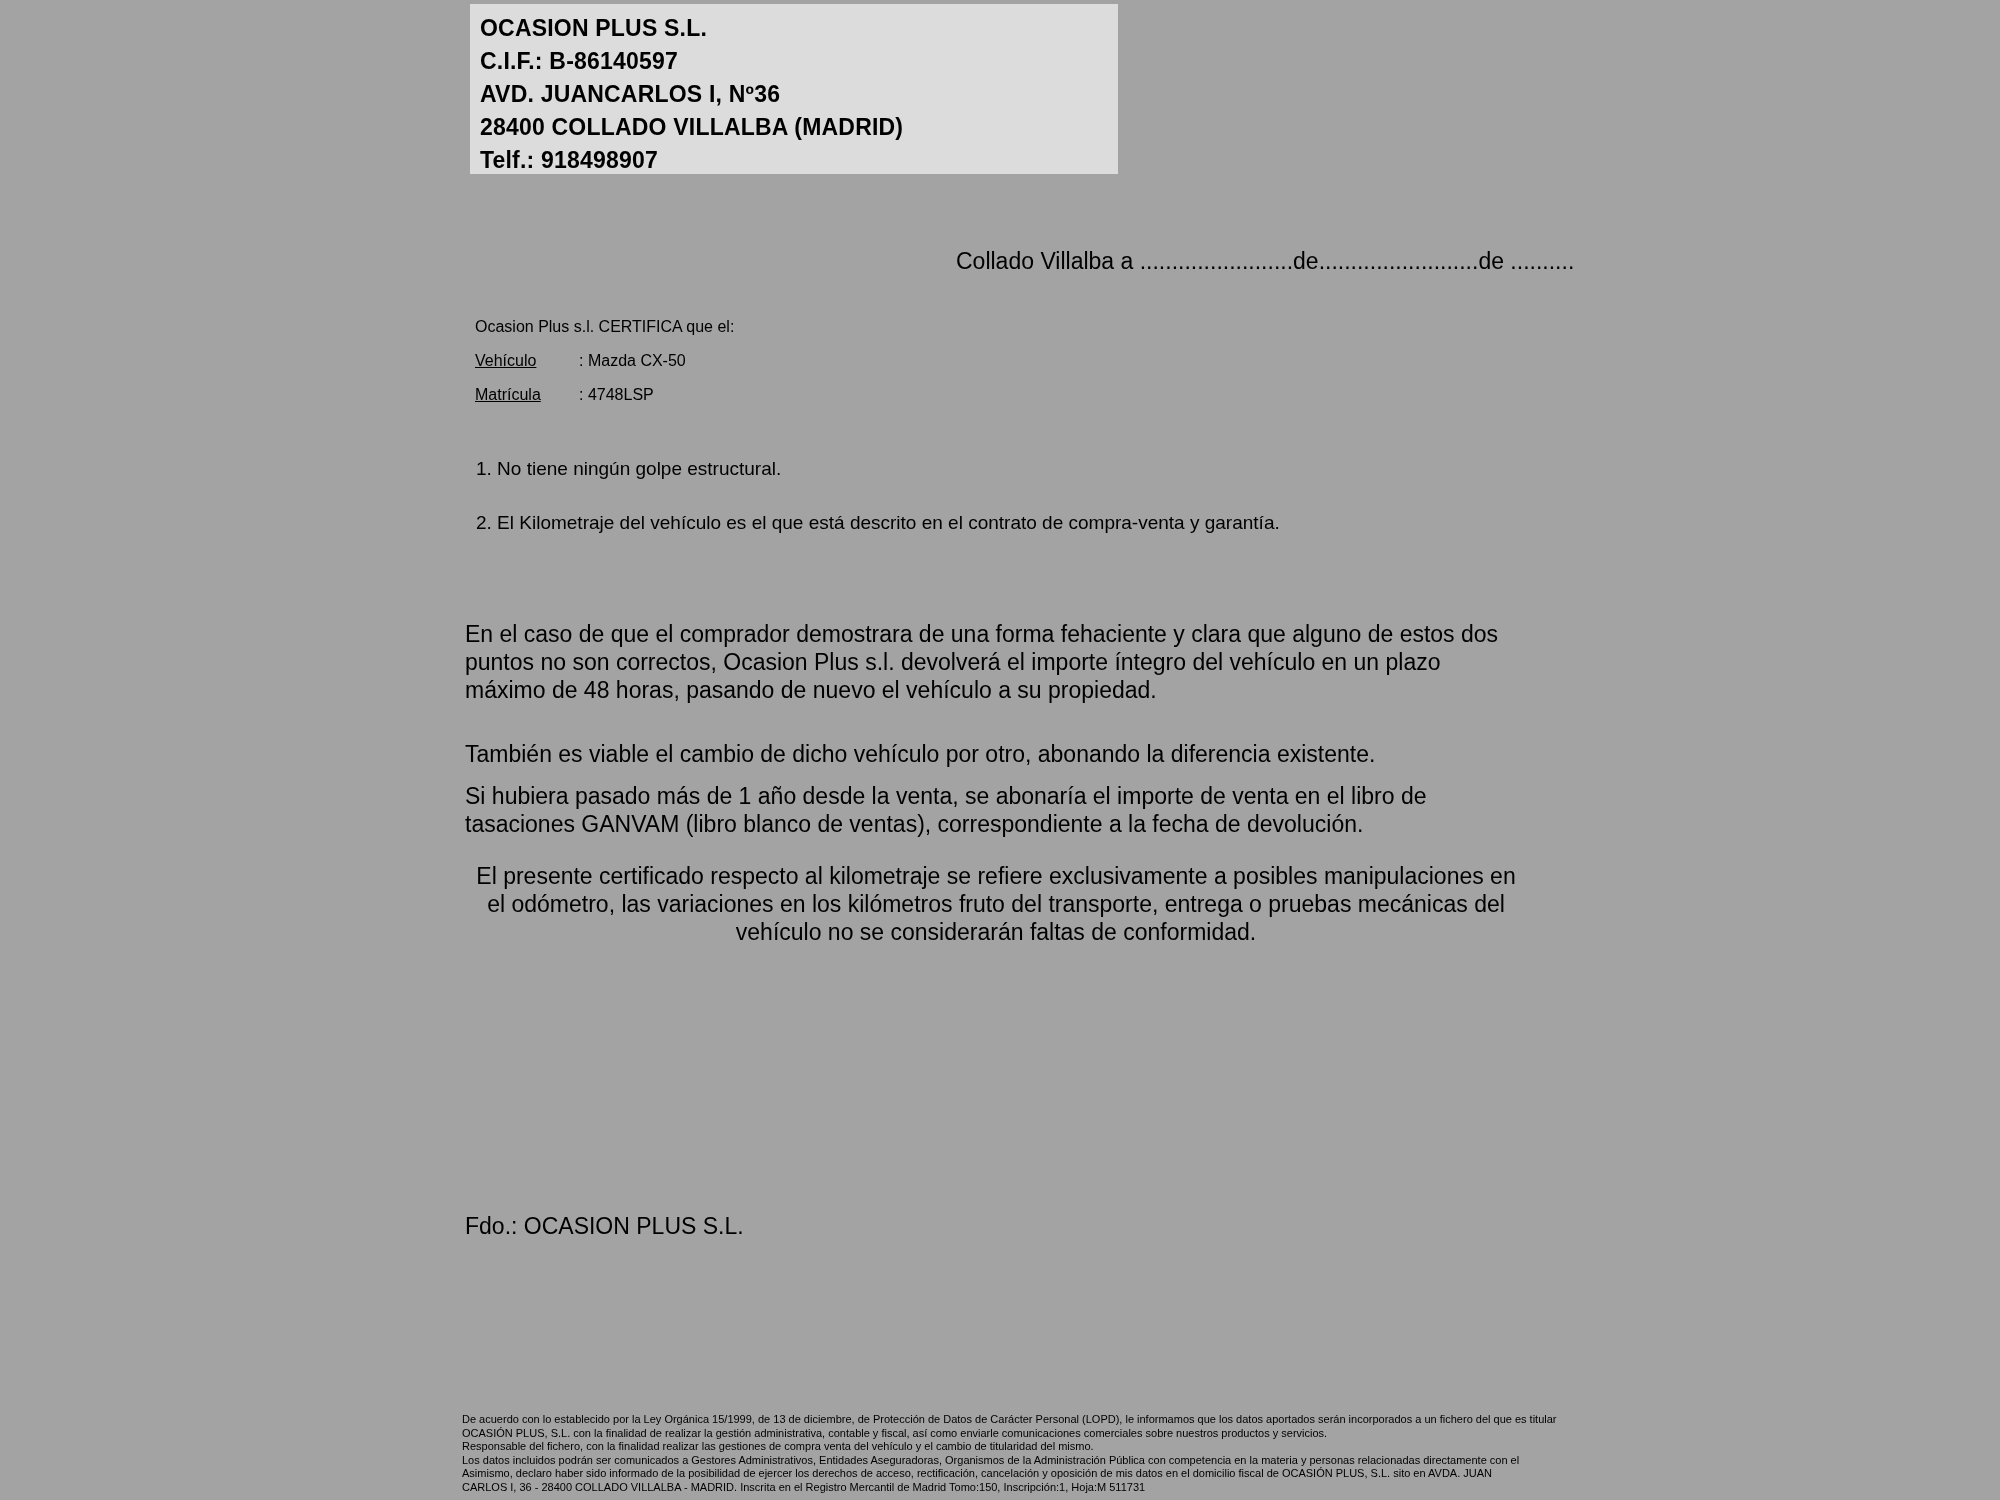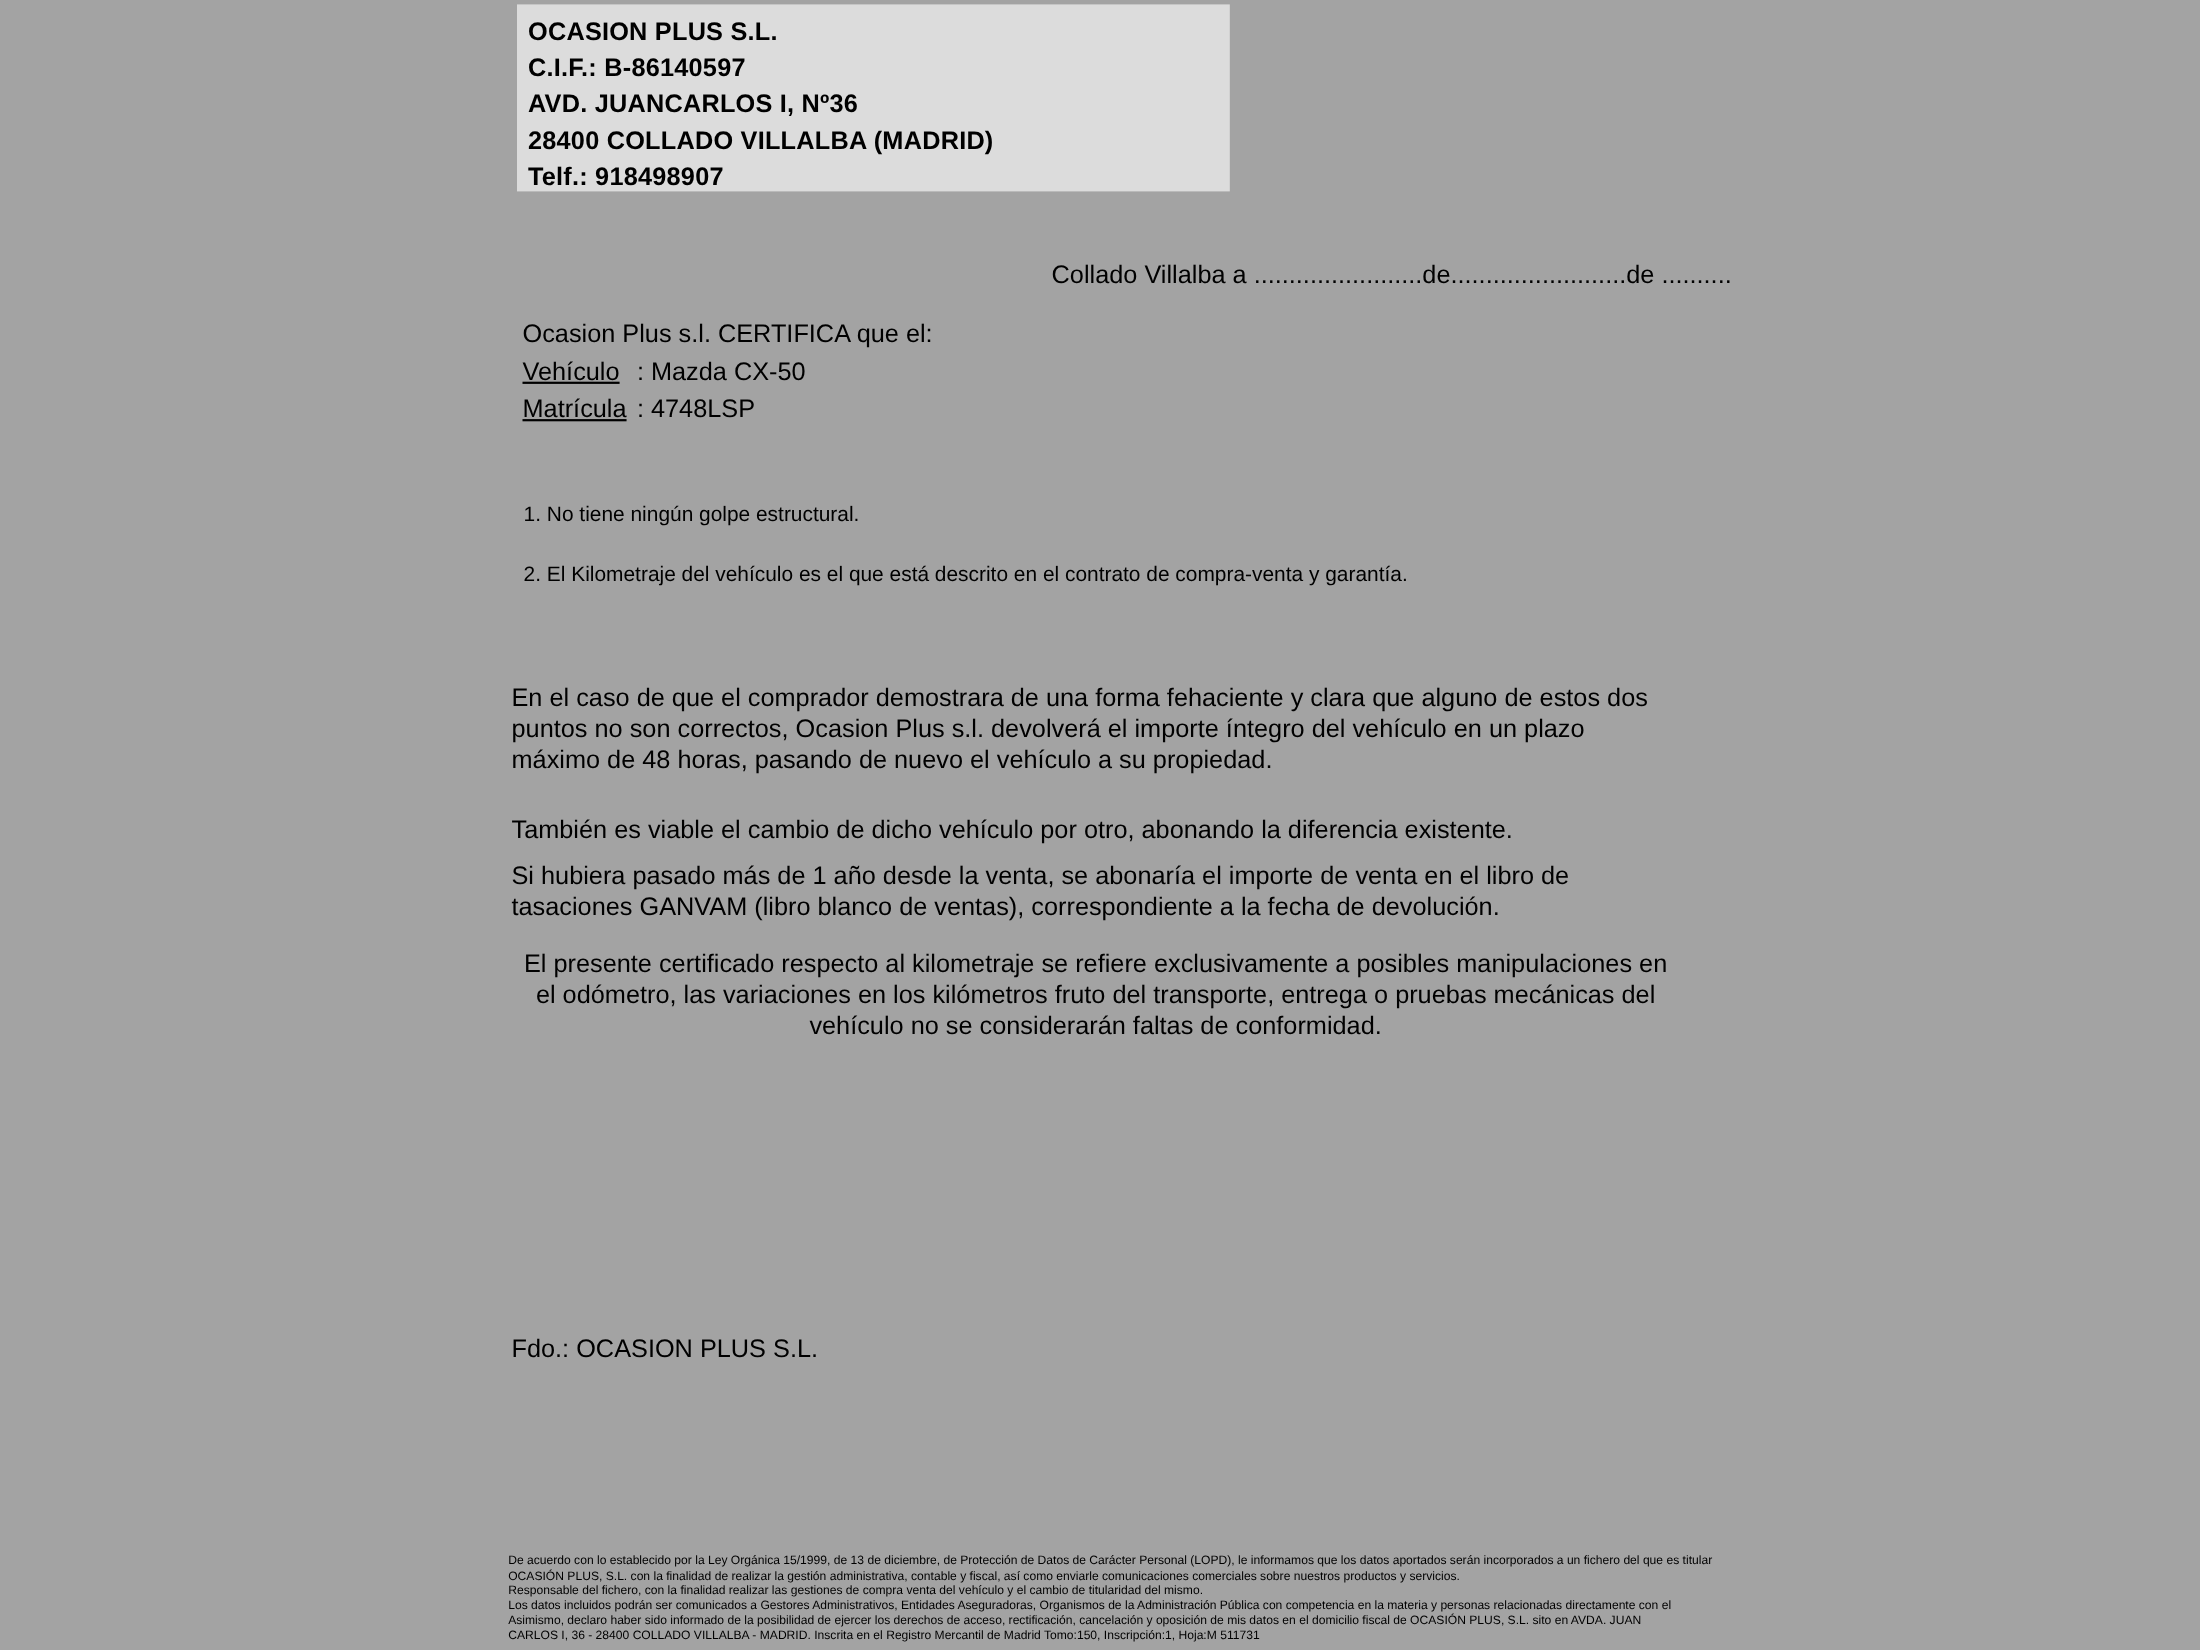--- a/index.html
+++ b/index.html
@@ -26,29 +26,29 @@
     padding: 8px 0 0 10px;
     box-sizing: border-box;
     font-weight: bold;
     font-size: 23px;
     line-height: 33px;
     letter-spacing: 0.2px;
   }
   .date-line {
     position: absolute;
     left: 956px;
-    top: 236px;
+    top: 248px;
     font-size: 23px;
     white-space: nowrap;
   }
   .certify {
     position: absolute;
     left: 475px;
-    top: 286px;
-    font-size: 23px;
+    top: 310px;
+    font-size: 16px;
     line-height: 34px;
   }
   .field .label-box {
     display: inline-block;
     width: 104px;
   }
   .u { text-decoration: underline; }
   .point {
     position: absolute;
     left: 476px;

